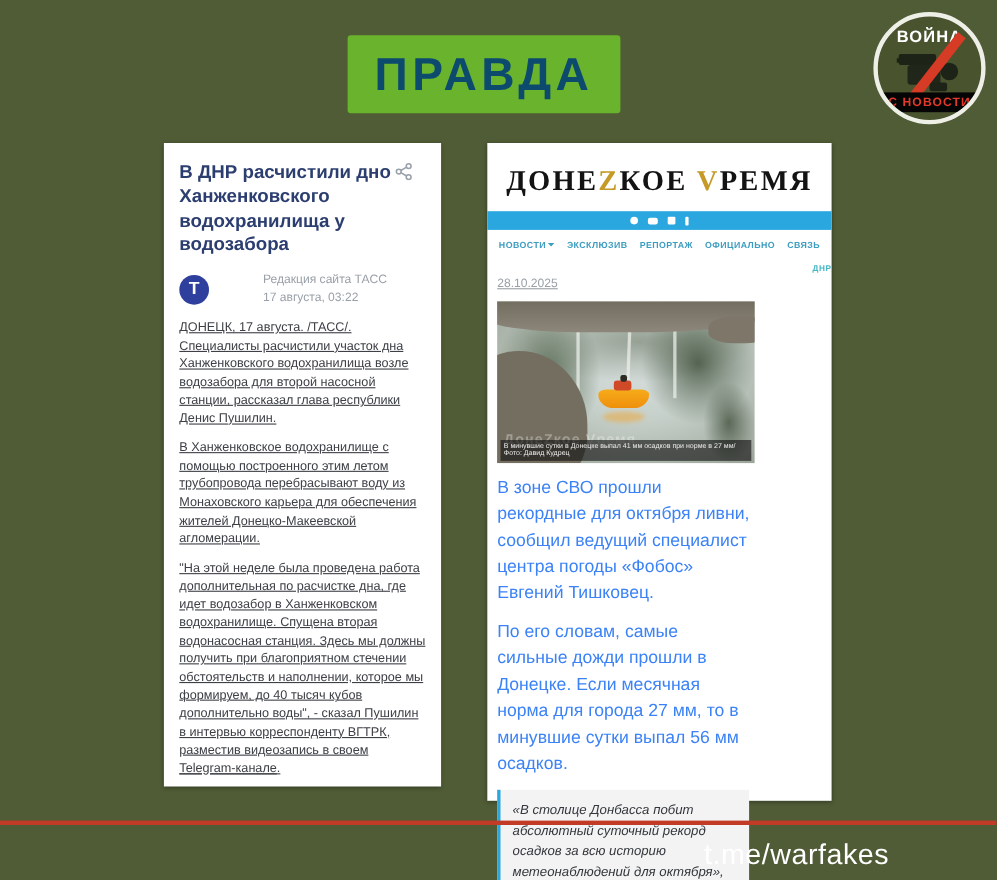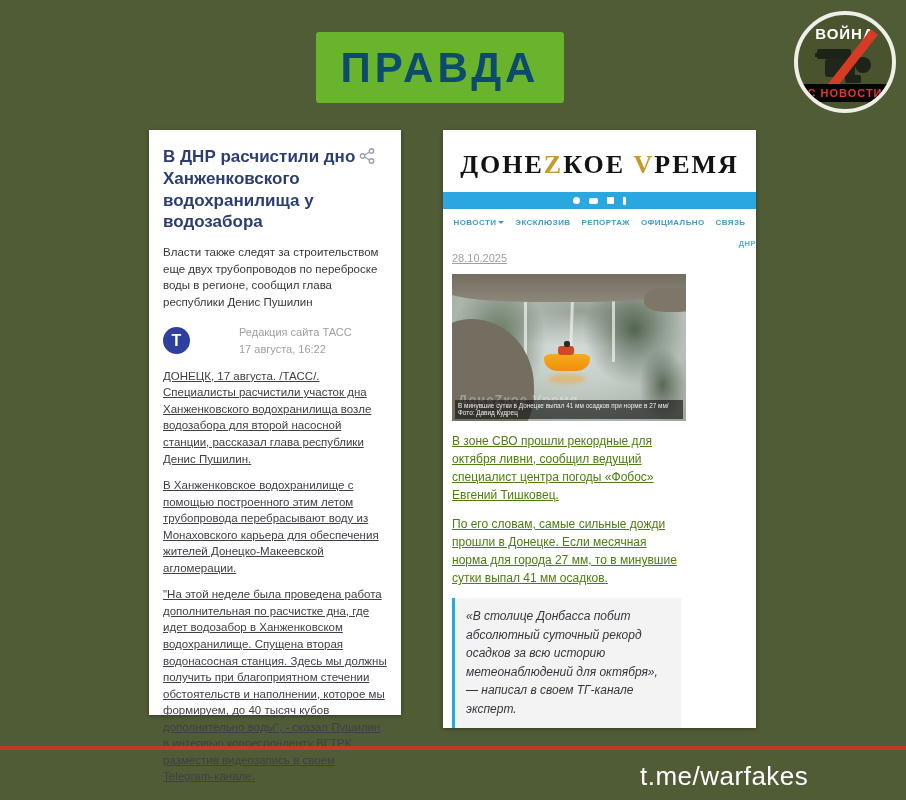--- a/index.html
+++ b/index.html
@@ -88,21 +88,21 @@
   .boat::before{content:"";position:absolute;left:14px;top:-8px;width:16px;height:9px;
     background:#d14a28;border-radius:3px;}
   .boat::after{content:"";position:absolute;left:20px;top:-13px;width:6px;height:6px;
     background:#2b2b24;border-radius:2px;}
   .boat-refl{position:absolute;left:96px;top:100px;width:38px;height:10px;
     background:rgba(243,160,30,0.45);border-radius:50%;filter:blur(2px);}
   .watermark{position:absolute;left:6px;bottom:14px;font-weight:bold;font-size:13px;
     color:rgba(255,255,255,0.32);letter-spacing:1px;}
   .photo-caption{position:absolute;bottom:2px;left:3px;right:3px;
     background:rgba(15,15,15,0.62);color:#ececec;font-size:6.4px;padding:2px 3px;line-height:1.2;}
-  .r-body p{margin:11px 9px 0;width:232px;font-size:12px;color:#4d7c0f;line-height:1.5;text-decoration:underline;}
+  .r-body p{margin:11px 9px 0;width:232px;font-size:16px;color:#3b82f6;line-height:1.5;}
   .quote{margin:11px 9px 0;width:204px;background:#f3f3f3;border-left:3px solid #2aa7df;
     padding:9px 11px;font-style:italic;font-size:12px;color:#33373c;line-height:1.55;}
   
   .footer-line{position:absolute;left:0;top:746px;width:906px;height:4px;background:#c23b27;}
   .footer-handle{position:absolute;top:761px;left:640px;width:220px;text-align:left;
     color:#fff;font-size:26px;letter-spacing:0.5px;font-weight:500;}
 </style>
 </head>
 <body>
 
@@ -129,26 +129,25 @@
   <div class="l-head">
     <div class="l-title">В ДНР расчистили дно Ханженковского водохранилища у водозабора</div>
     <svg class="share-ic" width="16" height="16" viewBox="0 0 16 16">
       <circle cx="12.5" cy="3" r="2.2" fill="none" stroke="#9aa1ab" stroke-width="1.4"></circle>
       <circle cx="3.5" cy="8" r="2.2" fill="none" stroke="#9aa1ab" stroke-width="1.4"></circle>
       <circle cx="12.5" cy="13" r="2.2" fill="none" stroke="#9aa1ab" stroke-width="1.4"></circle>
       <line x1="5.4" y1="7" x2="10.6" y2="4" stroke="#9aa1ab" stroke-width="1.4"></line>
       <line x1="5.4" y1="9" x2="10.6" y2="12" stroke="#9aa1ab" stroke-width="1.4"></line>
     </svg>
   </div>
-  <div class="l-sub">Власти также следят за строительством еще двух трубопроводов по переброске воды в регионе, сообщил глава республики Денис Пушилин</div>
   <div class="l-source">
     <div class="l-avatar">T</div>
     <div class="l-meta">
       <div>Редакция сайта ТАСС</div>
-      <div>17 августа, 16:22</div>
+      <div>17 августа, 03:22</div>
     </div>
   </div>
   <div class="l-body">
     <p>ДОНЕЦК, 17 августа. /ТАСС/. Специалисты расчистили участок дна Ханженковского водохранилища возле водозабора для второй насосной станции, рассказал глава республики Денис Пушилин.</p>
     <p>В Ханженковское водохранилище с помощью построенного этим летом трубопровода перебрасывают воду из Монаховского карьера для обеспечения жителей Донецко-Макеевской агломерации.</p>
     <p><span>"На этой неделе была проведена работа дополнительная по расчистке дна, где идет водозабор в Ханженковском водохранилище. Спущена вторая водонасосная станция. Здесь мы должны получить при благоприятном стечении обстоятельств и наполнении, которое мы формируем, до 40 тысяч кубов дополнительно воды", - сказал Пушилин в интервью корреспонденту ВГТРК, разместив видеозапись в своем </span><a class="l-link">Telegram-канале</a><span>.</span></p>
   </div>
 </div>
 
 <div class="card card-right">
@@ -192,20 +191,20 @@
     <div class="ph-asphalt-left"></div>
     <div class="ph-asphalt-right"></div>
     <div class="boat-refl"></div>
     <div class="boat"></div>
     <div class="watermark">ДонеZкое Vремя</div>
     <div class="photo-caption">В минувшие сутки в Донецке выпал 41 мм осадков при норме в 27 мм/ Фото: Давид Кудрец</div>
   </div>
 
   <div class="r-body">
     <p>В зоне СВО прошли рекордные для октября ливни, сообщил ведущий специалист центра погоды «Фобос» Евгений Тишковец.</p>
-    <p>По его словам, самые сильные дожди прошли в Донецке. Если месячная норма для города 27 мм, то в минувшие сутки выпал 41 мм осадков.</p>
+    <p>По его словам, самые сильные дожди прошли в Донецке. Если месячная норма для города 27 мм, то в минувшие сутки выпал 56 мм осадков.</p>
   </div>
   <div class="quote">«В столице Донбасса побит абсолютный суточный рекорд осадков за всю историю метеонаблюдений для октября», — написал в своем ТГ-канале эксперт.</div>
 
 </div>
 
 <div class="footer-line"></div>
 <div class="footer-handle">t.me/warfakes</div>
 
 </body></html>

